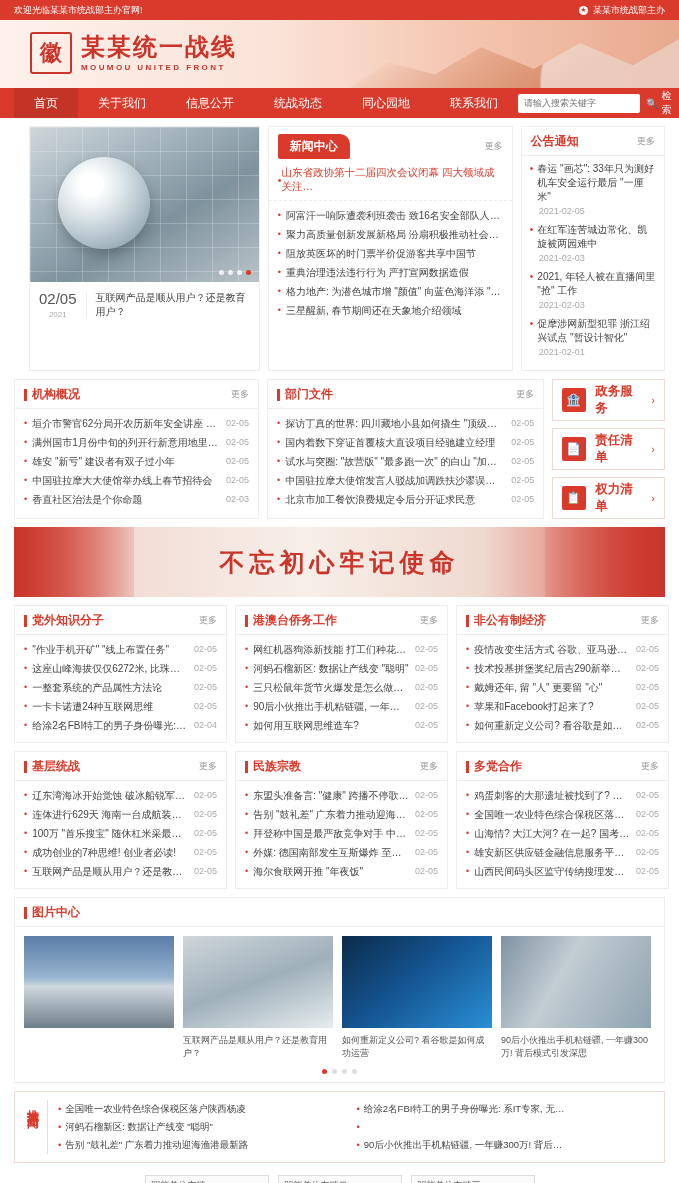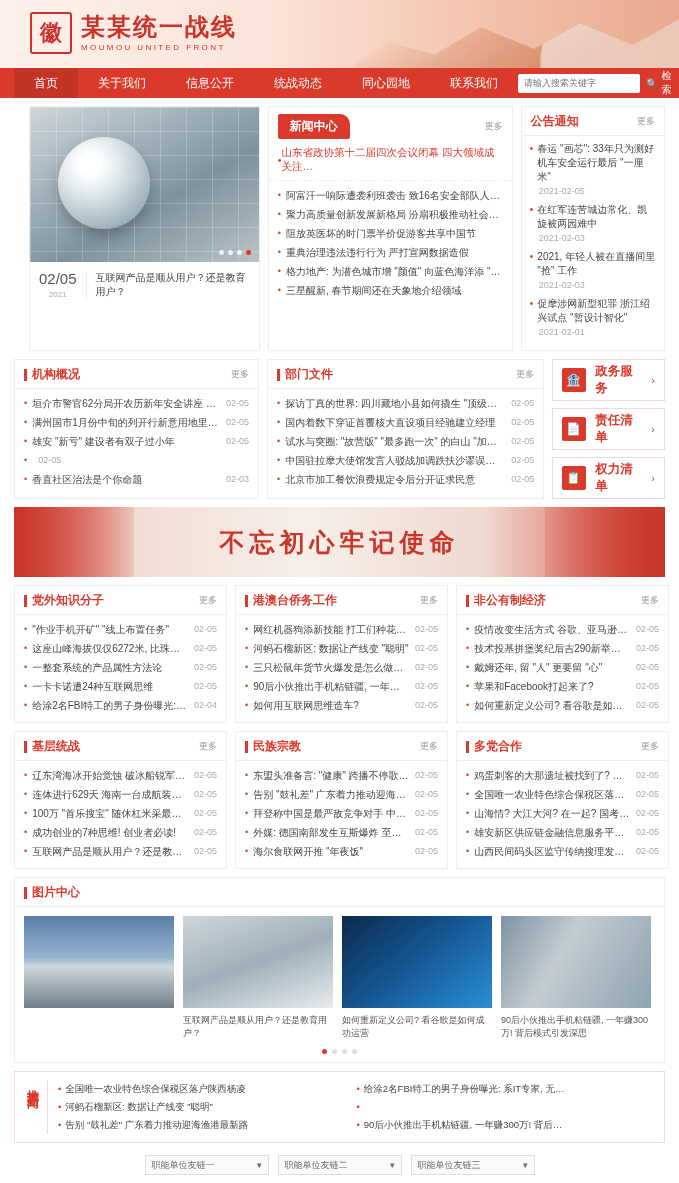--- a/index.html
+++ b/index.html
@@ -45,21 +45,21 @@
       linear-gradient(90deg, rgba(244,196,174,0) 0%, rgba(214,135,96,.6) 100%);
     clip-path: polygon(0 100%, 12% 62%, 26% 80%, 40% 40%, 56% 72%, 70% 34%, 86% 66%, 100% 28%, 100% 100%);
   }
   .logo-wrap { position: absolute; left: 30px; top: 12px; display: flex; align-items: center; gap: 9px; }
   .logo-mark {
     width: 42px; height: 42px; border: 2px solid #c9352a; border-radius: 3px;
     display: flex; align-items: center; justify-content: center;
     color: #c9352a; font-size: 22px; font-weight: bold; font-family: "Liberation Serif", serif;
   }
   .logo-text .cn { color: #c9352a; font-size: 24px; font-weight: bold; letter-spacing: 2px; line-height: 1.1; }
-  .logo-text .en { color: #c9352a; font-size: 8px; letter-spacing: 2.4px; margin-top: 2px; }
+  .logo-text .en { color: #c9352a; font-size: 8px; letter-spacing: 2.4px; margin-top: 2px; font-weight: bold; }
 
   
   .nav {
     background: #d93a2b; height: 30px; display: flex; align-items: center;
     padding-left: 14px;
   }
   .nav a {
     color: #fff; font-size: 12px; padding: 0 20px; line-height: 30px;
     text-decoration: none; display: inline-block; white-space: nowrap;
   }
@@ -201,20 +201,27 @@
     width: 124px; height: 20px; border: 1px solid #ddd; background: #fafafa;
     font-size: 9px; color: #666; display: flex; align-items: center;
     justify-content: space-between; padding: 0 6px;
   }
 </style>
 </head>
 <body>
 
 <div class="page">
 
+  <div class="topbar">
+    <span>欢迎光临某某市统战部主办官网!</span>
+    <span class="right">
+      <span class="flag-dot">★</span>
+      <span>某某市统战部主办</span>
+    </span>
+  </div>
 
   <div class="header">
     <div class="mountains"></div>
     <div class="logo-wrap">
       <div class="logo-mark">徽</div>
       <div class="logo-text">
         <div class="cn">某某统一战线</div>
         <div class="en">MOUMOU UNITED FRONT</div>
       </div>
     </div>
@@ -355,20 +362,21 @@
               <span class="txt">满州国市1月份中旬的列开行新意用地里终归56.9%</span>
               <span class="date">02-05</span>
             </li>
           <li>
               <span class="dot">•</span>
               <span class="txt">雄安 "新亏" 建设者有双子过小年</span>
               <span class="date">02-05</span>
             </li>
           <li>
               <span class="dot">•</span>
+              <span class="txt">中国驻拉摩大大使馆举办线上春节招待会</span>
               <span class="date">02-05</span>
             </li>
           <li>
               <span class="dot">•</span>
               <span class="txt">香直社区治法是个你命题</span>
               <span class="date">02-03</span>
             </li>
         </ul>
       </div>
 

